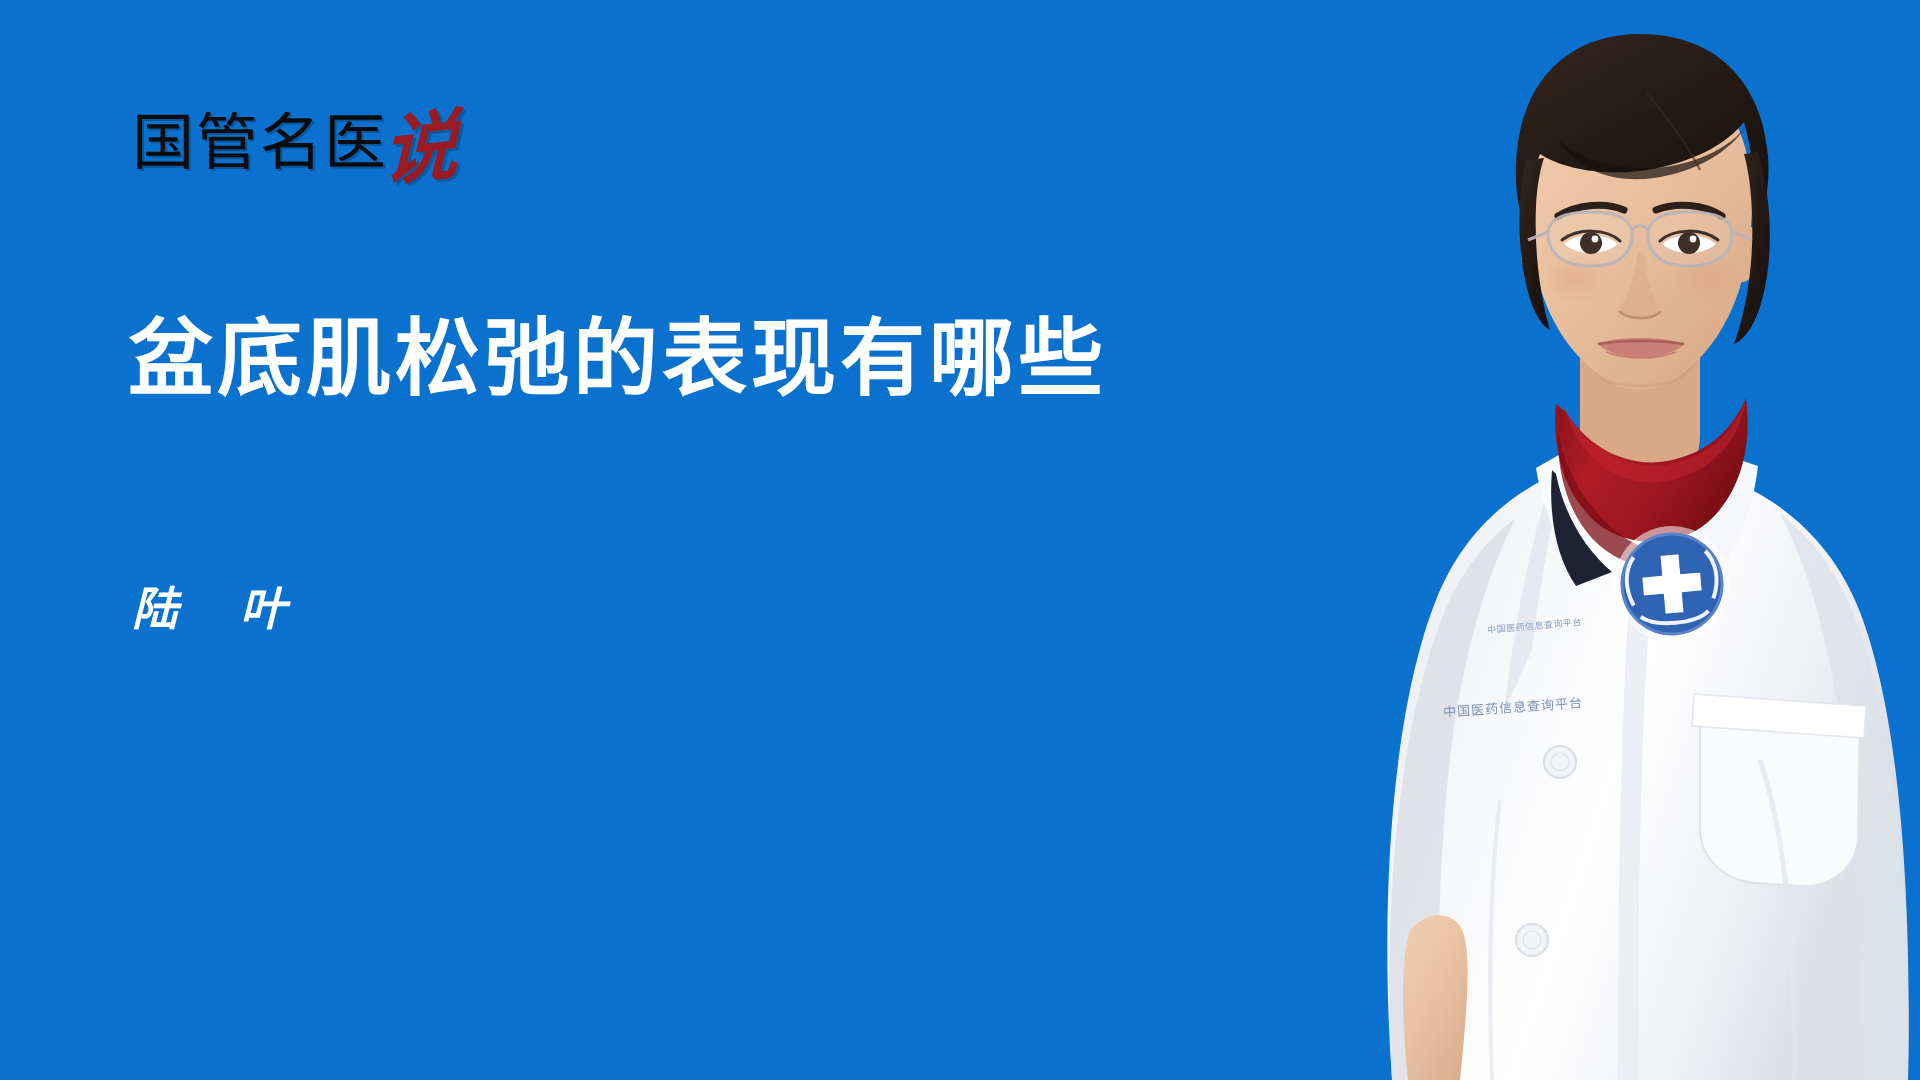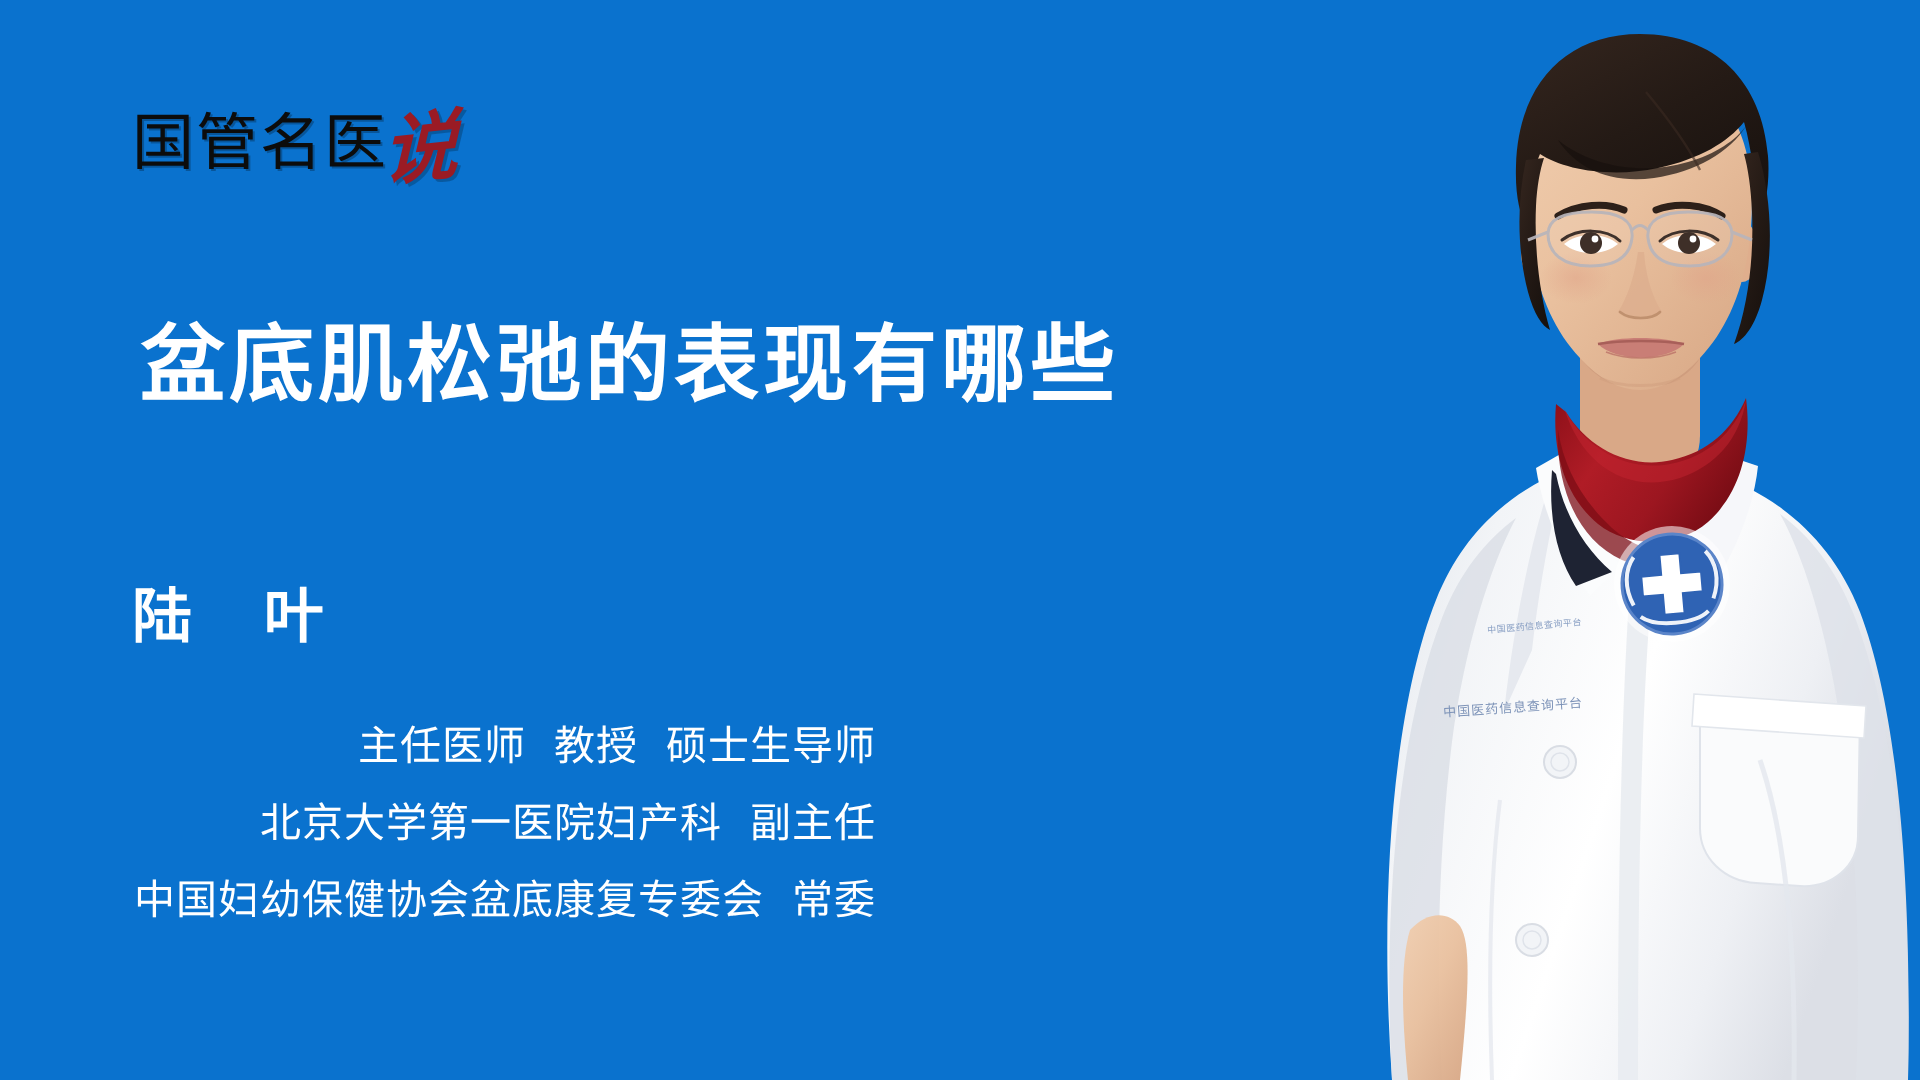--- a/index.html
+++ b/index.html
@@ -55,40 +55,41 @@
     margin-left: -6px;
     margin-bottom: -10px;
     transform: rotate(-6deg) skewX(-6deg);
     text-shadow: 3px 3px 0 rgba(0,0,0,0.22);
     font-family: "DejaVu Serif", "Liberation Serif", serif;
   }
 
   
   .title {
     position: absolute;
-    left: 140px;
+    left: 128px;
     top: 262px;
     font-size: 85px;
     line-height: 1.1;
     color: #ffffff;
     font-weight: 700;
     letter-spacing: 4px;
     white-space: nowrap;
-    font-family: Liberation Serif, serif;
+    font-family: Liberation Mono, monospace;
   }
 
   
   .doc-name {
     position: absolute;
     left: 132px;
     top: 586px;
-    font-size: 60px;
+    font-size: 46px;
     line-height: 1;
     color: #ffffff;
     font-weight: 700;
+    font-style: italic;
     letter-spacing: 10px;
     white-space: pre;
     font-family: "DejaVu Serif", "Liberation Serif", serif;
   }
 
   
   .creds {
     position: absolute;
     left: 134px;
     top: 726px;
@@ -342,20 +343,15 @@
 
     <div class="brand">
       <span class="brand-main">国管名医</span>
       <span class="brand-accent">说</span>
     </div>
 
     <h1 class="title">盆底肌松弛的表现有哪些</h1>
 
     <div class="doc-name">陆  叶</div>
 
-    <div class="creds">
-      <div class="cred-line">主任医师  教授  硕士生导师</div>
-      <div class="cred-line">北京大学第一医院妇产科  副主任</div>
-      <div class="cred-line">中国妇幼保健协会盆底康复专委会  常委</div>
-    </div>
 
   </div>
 </div>
 
 </body></html>

